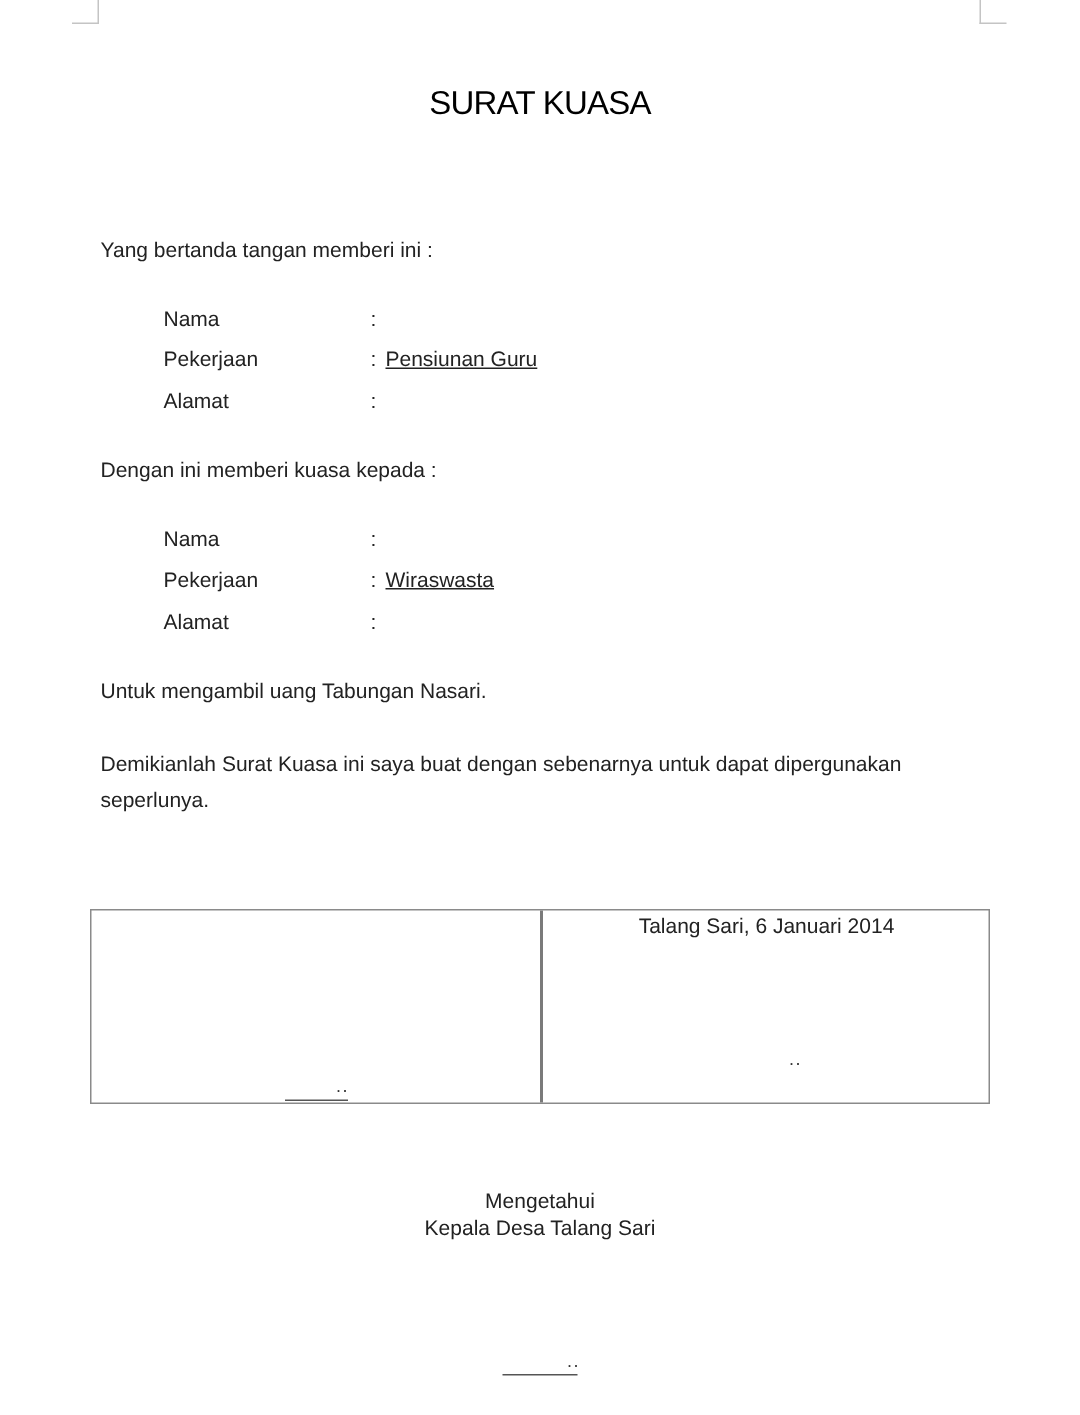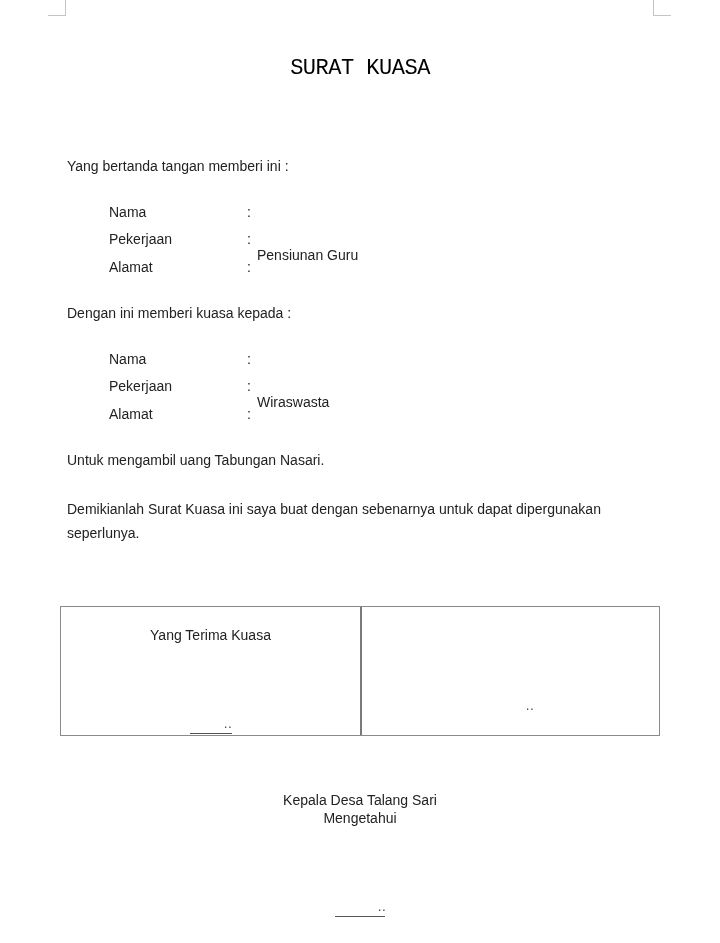--- a/index.html
+++ b/index.html
@@ -32,21 +32,20 @@
     }
     .title {
       position: absolute;
       top: 56px;
       left: 0;
       width: 720px;
       text-align: center;
       font-size: 22px;
       letter-spacing: -0.5px;
       color: #000;
-      font-family: Liberation Mono, monospace;
     }
     .para {
       position: absolute;
       left: 67px;
       font-size: 14px;
       color: #222;
     }
     .field-row {
       position: absolute;
       left: 109px;
@@ -61,22 +60,23 @@
       white-space: nowrap;
     }
     .field-colon {
       position: absolute;
       left: 138px;
       top: 0;
     }
     .field-value {
       position: absolute;
       left: 148px;
-      top: 16px;
+      top: 0;
       white-space: nowrap;
+      text-decoration: underline;
     }
     .closing {
       position: absolute;
       left: 67px;
       top: 497px;
       width: 580px;
       font-size: 14px;
       line-height: 24px;
       color: #222;
     }
@@ -175,28 +175,28 @@
     <span class="field-value"></span>
   </div>
 </div>
 
 <div class="para" style="top:452px;">Untuk mengambil uang Tabungan Nasari.</div>
 
 <div class="closing">Demikianlah Surat Kuasa ini saya buat dengan sebenarnya untuk dapat dipergunakan seperlunya.</div>
 
 <div class="sig-table">
   <div class="sig-cell sig-left">
-    <div style="position:absolute; top:20px; left:0; width:100%; text-align:center;">Yang Terima Kuasa</div>
     <div class="sig-line" style="left:129px; top:126px; width:42px;"></div>
     <div class="dots" style="left:163px; top:110px;">..</div>
   </div>
   <div class="sig-divider"></div>
   <div class="sig-cell sig-right">
+    <div style="position:absolute; top:2px; left:0; width:100%; text-align:center;">Talang Sari, 6 Januari 2014</div>
     <div class="dots" style="left:164px; top:92px;">..</div>
   </div>
 </div>
 
 <div class="footer-block">
+  <div>Mengetahui</div>
   <div>Kepala Desa Talang Sari</div>
-  <div>Mengetahui</div>
 </div>
 <div class="sig-line" style="left:335px; top:916px; width:50px;"></div>
 <div class="dots" style="left:378px; top:900px;">..</div>
 
 </body></html>

